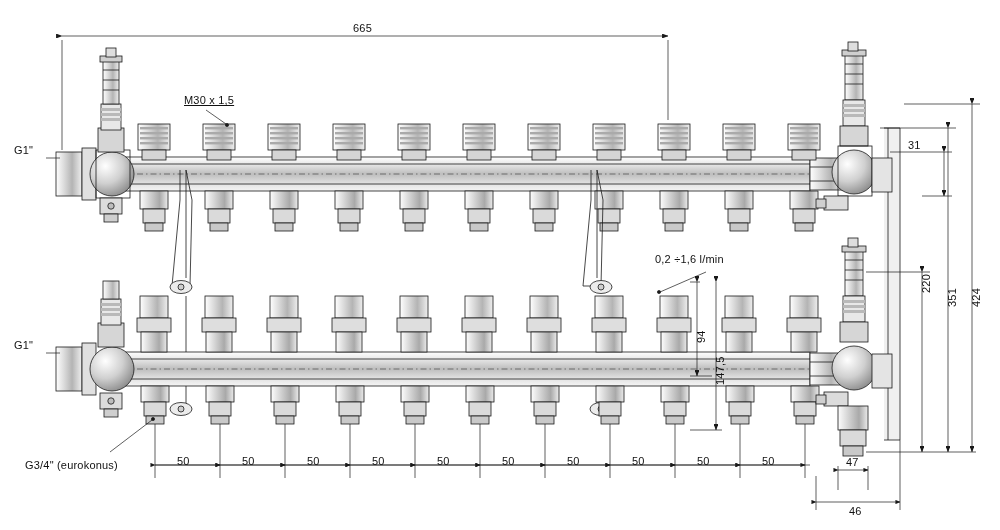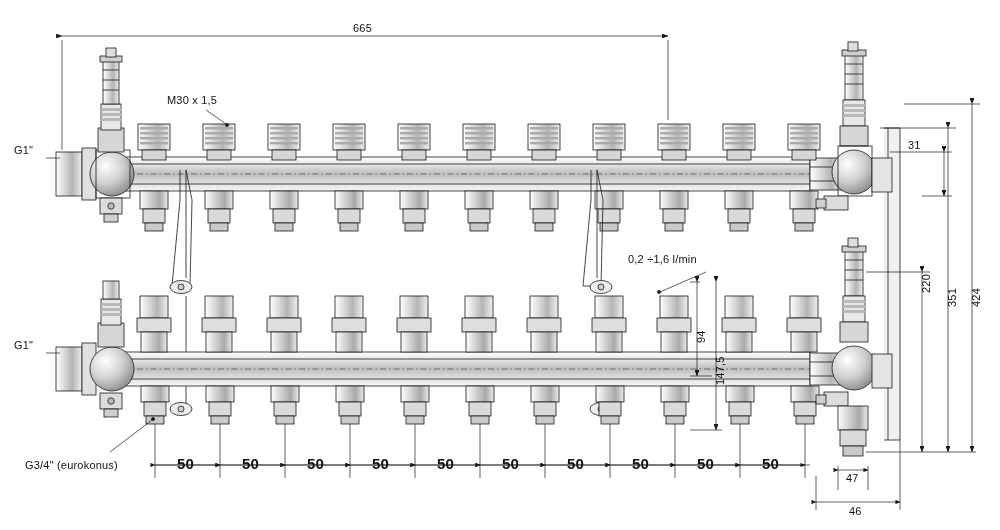--- a/index.html
+++ b/index.html
@@ -1,21 +1,21 @@
 <!DOCTYPE html>
 <html><head>
 <meta charset="utf-8">
 <style>
   html,body{margin:0;padding:0;background:#ffffff;}
   body{width:1000px;height:530px;position:relative;overflow:hidden;
        font-family:"Liberation Sans", sans-serif;color:#000;}
   .stage{position:absolute;left:0;top:0;width:1000px;height:474px;}
   svg{position:absolute;left:0;top:0;width:1000px;height:530px;overflow:visible;}
   .lbl{position:absolute;font-size:11px;color:#111;white-space:nowrap;letter-spacing:0.2px;}
-  .lbl.small{font-size:15px;font-weight:bold;}
+  .lbl.small{font-size:11px;}
   .lbl.rot{transform-origin:left top;}
 </style>
 </head>
 <body>
 
 <div class="stage">
 
 <svg viewBox="0 0 1000 530">
   <defs>
     <marker id="ar" markerWidth="9" markerHeight="7" refX="8.5" refY="3.5" orient="auto">
@@ -461,40 +461,40 @@
       <line x1="868" y1="466" x2="868" y2="490"></line>
       <line x1="816" y1="476" x2="816" y2="510"></line>
       <line x1="900" y1="440" x2="900" y2="510"></line>
       <line x1="838" y1="470" x2="868" y2="470" marker-start="url(#arS)" marker-end="url(#arS)"></line>
       <line x1="816" y1="502" x2="900" y2="502" marker-start="url(#arS)" marker-end="url(#arS)"></line>
     </g>
   </g>
 </svg>
 
 <div class="lbl" style="left:353px;top:22px;">665</div>
-<div class="lbl" style="left:167px;top:94px;">M30 x 1,5</div>
+<div class="lbl" style="left:184px;top:94px;text-decoration:underline;">M30 x 1,5</div>
 <div class="lbl" style="left:14px;top:144px;">G1"</div>
 <div class="lbl" style="left:14px;top:339px;">G1"</div>
-<div class="lbl" style="left:628px;top:253px;">0,2 ÷1,6 l/min</div>
+<div class="lbl" style="left:655px;top:253px;">0,2 ÷1,6 l/min</div>
 <div class="lbl" style="left:25px;top:459px;">G3/4" (eurokonus)</div>
 
 <div class="lbl rot" style="left:695px;top:343px;transform:rotate(-90deg);">94</div>
 <div class="lbl rot" style="left:714px;top:385px;transform:rotate(-90deg);">147,5</div>
 
 <div class="lbl small" style="left:177px;top:455px;">50</div>
 <div class="lbl small" style="left:242px;top:455px;">50</div>
 <div class="lbl small" style="left:307px;top:455px;">50</div>
 <div class="lbl small" style="left:372px;top:455px;">50</div>
 <div class="lbl small" style="left:437px;top:455px;">50</div>
 <div class="lbl small" style="left:502px;top:455px;">50</div>
 <div class="lbl small" style="left:567px;top:455px;">50</div>
 <div class="lbl small" style="left:632px;top:455px;">50</div>
 <div class="lbl small" style="left:697px;top:455px;">50</div>
 <div class="lbl small" style="left:762px;top:455px;">50</div>
 
 <div class="lbl" style="left:908px;top:139px;text-align:right;">31</div>
 <div class="lbl rot" style="left:920px;top:293px;transform:rotate(-90deg);">220</div>
 <div class="lbl rot" style="left:946px;top:307px;transform:rotate(-90deg);">351</div>
 <div class="lbl rot" style="left:970px;top:307px;transform:rotate(-90deg);">424</div>
-<div class="lbl" style="left:846px;top:472px;text-align:center;">47</div>
+<div class="lbl" style="left:846px;top:456px;text-align:center;">47</div>
 <div class="lbl" style="left:849px;top:505px;">46</div>
 
 </div>
 
 </body></html>

